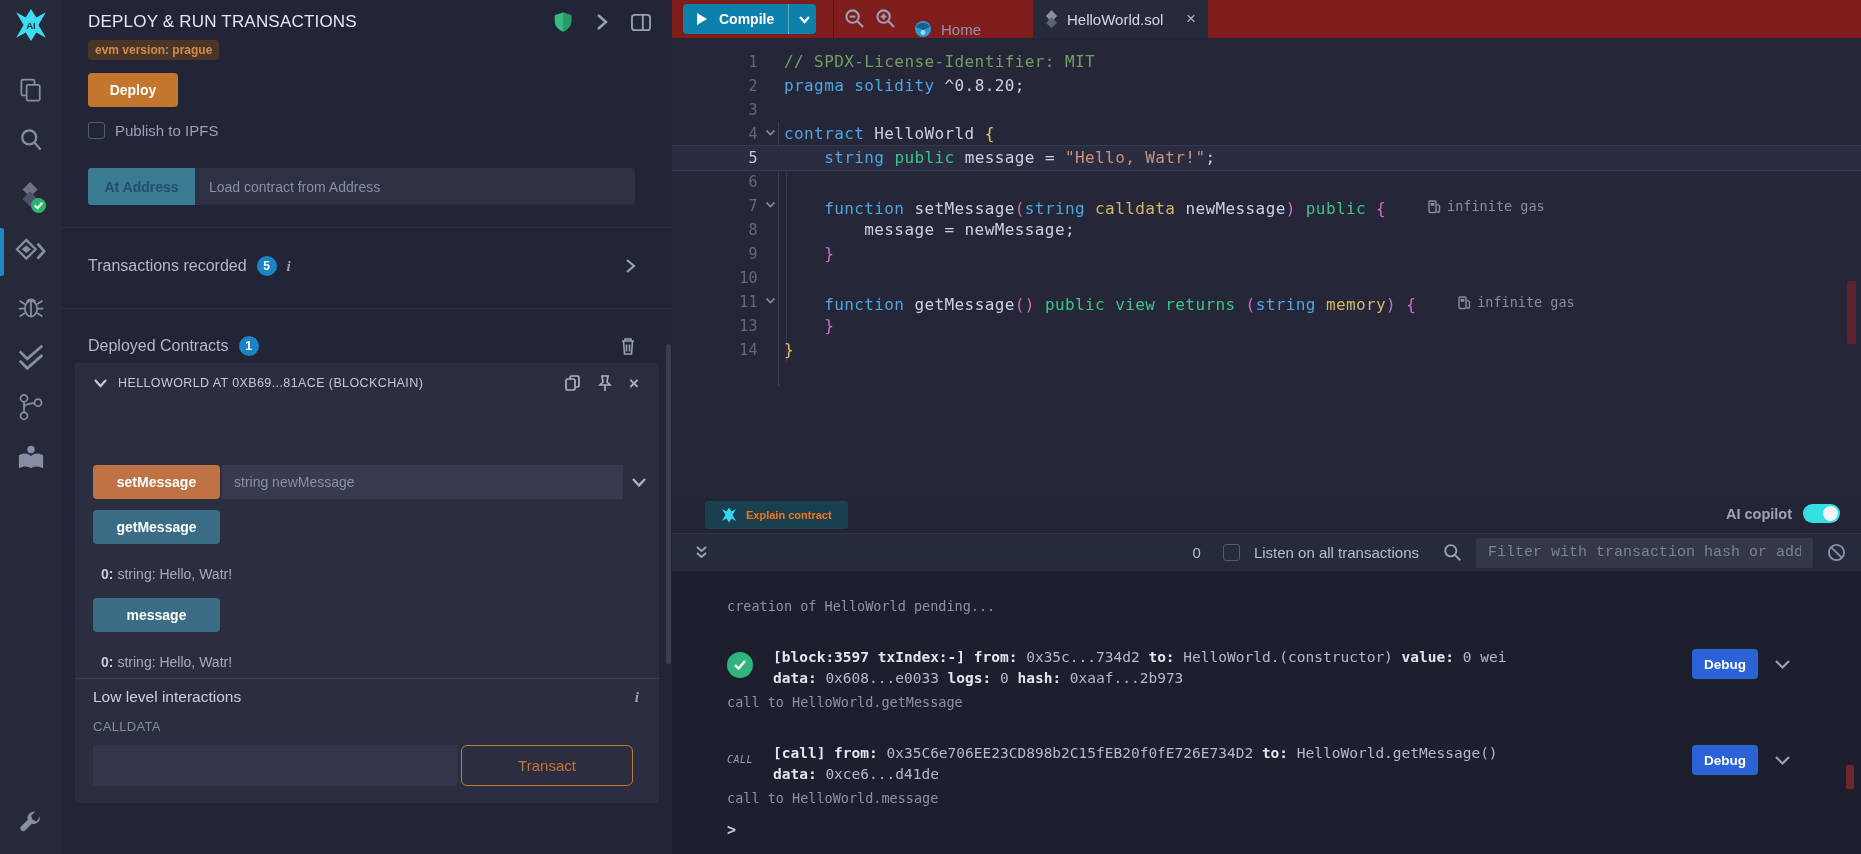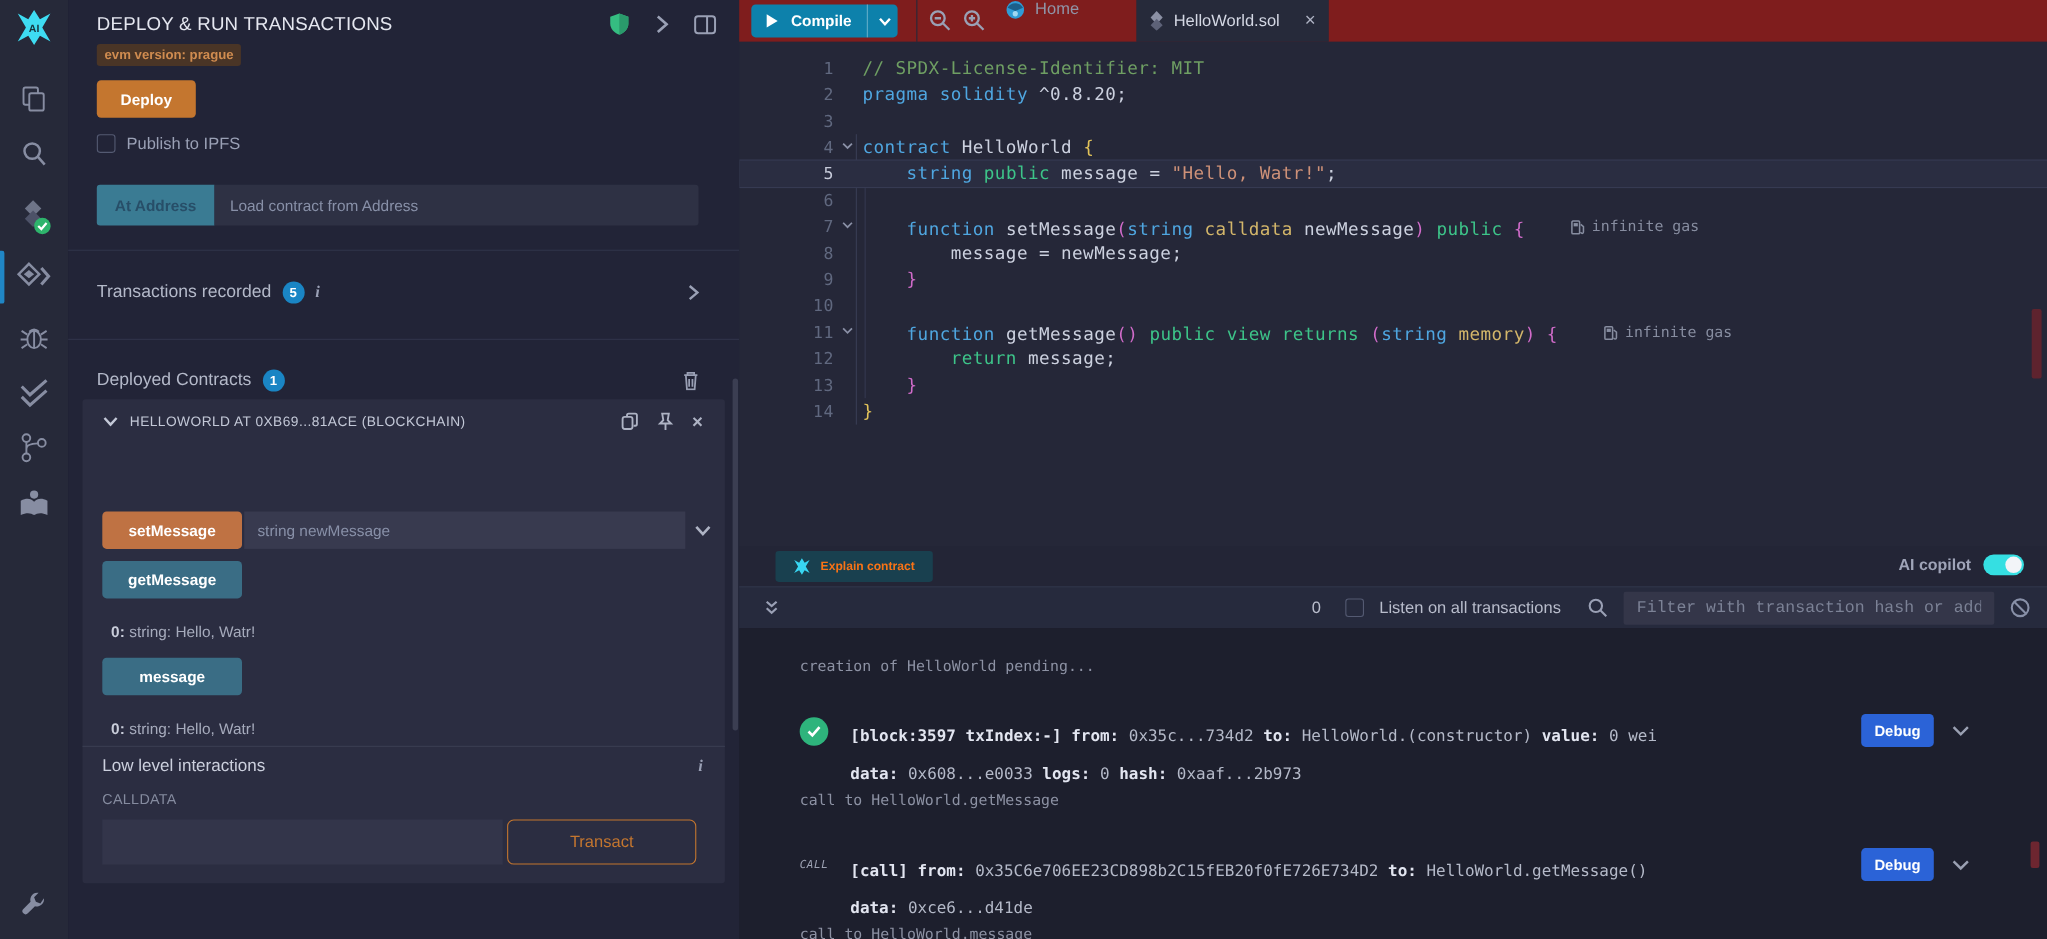--- a/index.html
+++ b/index.html
@@ -58,21 +58,21 @@
 
   
   .main { position:absolute; left:672px; top:0; width:1189px; height:854px; background:#252738; }
   .tabbar { position:absolute; left:0; top:0; width:100%; height:38px; background:#7f1d1d; }
   .compile-btn { position:absolute; left:11px; top:4px; height:30px; width:133px; background:#0d81ab; border:none; border-radius:4px; display:flex; align-items:center; cursor:pointer; }
   .play-tri { width:0; height:0; border-left:10px solid #fff; border-top:6px solid transparent; border-bottom:6px solid transparent; margin-left:14px; }
   .compile-label { color:#fff; font-weight:bold; font-size:14px; margin-left:12px; }
   .compile-sep { width:1px; height:30px; background:rgba(255,255,255,.35); margin-left:14px; }
   .tab-vdiv { position:absolute; top:0; width:1px; height:38px; background:#262939; }
   .zoom-ic { position:absolute; top:8px; cursor:pointer; }
-  .home-tab { position:absolute; left:232px; top:0; height:38px; display:flex; align-items:flex-start; gap:9px; padding:0 10px; cursor:pointer; }
+  .home-tab { position:absolute; left:232px; top:0; height:38px; display:flex; align-items:flex-end; gap:9px; padding:0 10px; cursor:pointer; }
   .home-tab span { color:#9095a8; font-size:15px; }
   .file-tab { position:absolute; left:361px; top:0; width:175px; height:38px; background:#262a3a; display:flex; align-items:center; gap:9px; padding:0 12px; cursor:pointer; }
   .file-tab span.fname { color:#d4d8e4; font-size:15px; }
   .tab-close { color:#aeb3c4; font-size:17px; margin-left:auto; cursor:pointer; }
 
   .editor { position:absolute; left:0; top:38px; width:100%; height:459px; background:#252738; overflow:hidden; }
   .cl { position:relative; height:24px; line-height:24px; white-space:pre; font-family:"DejaVu Sans Mono", monospace; font-size:16px; letter-spacing:.4px; }
   .cl .ln { position:absolute; left:0; width:86px; text-align:right; color:#60687f; font-size:15px; }
   .cl .fold { position:absolute; left:88px; width:20px; text-align:center; }
   .cl .ct { position:absolute; left:112px; color:#ccd1df; }
@@ -99,21 +99,21 @@
   .term-bar .spacer { flex:1; }
   .term-count { color:#b9bdcc; font-size:15px; margin-right:8px; }
   .listen-label { color:#b9bdcc; font-size:15px; margin-right:10px; }
   .filter-input { width:337px; height:30px; background:#343649; border:none; outline:none; border-radius:2px; color:#c8ccda; font-size:15px; padding:0 12px;font-family:Liberation Mono, monospace; }
   .filter-input::placeholder { color:#7c8296; }
   .terminal { position:absolute; left:0; top:571px; width:100%; height:283px; background:#1d1f2d; font-family:"DejaVu Sans Mono", monospace; overflow:hidden; padding-top:26px; }
   .t-muted { color:#8d92a4; font-size:13.5px; margin-left:55px; line-height:18px; }
   .t-entry { display:flex; align-items:flex-start; margin:32px 70px 4px 55px; }
   .t-icon-col { width:46px; padding-top:5px; }
   .t-lines { flex:1; }
-  .t-line { color:#b4b9c8; font-size:14.5px; line-height:21px; white-space:pre-wrap;margin-top:13px; }
+  .t-line { color:#b4b9c8; font-size:14.5px; line-height:21px; white-space:pre-wrap; }
   .t-line b { color:#e2e5f0; }
   .t-right { display:flex; align-items:center; gap:16px; padding-top:2px; }
   .debug-btn { width:66px; height:30px; background:#2b63d7; color:#fff; border:none; border-radius:4px; font-weight:bold; font-size:13.5px; font-family:"Liberation Sans", sans-serif; cursor:pointer; }
   .call-tag { color:#9ca1b2; font-size:10px; font-style:italic; letter-spacing:.5px; }
   .check-circle { width:26px; height:26px; border-radius:50%; background:#2eb47c; display:flex; align-items:center; justify-content:center; }
   .t-prompt { color:#c3c8d6; font-size:15px; font-weight:bold; margin:14px 0 0 55px; }
   .term-sb { position:absolute; right:7px; top:194px; width:8px; height:24px; background:#6d2630; border-radius:2px; }
 
   svg.sic { display:block; }
 </style>
@@ -392,21 +392,20 @@
           <div class="cl"><span class="ln">8</span><span class="fold"></span><span class="ct"><span>        message = newMessage;</span></span></div>
           <div class="cl"><span class="ln">9</span><span class="fold"></span><span class="ct"><span>    </span><span class="tok-mag">}</span></span></div>
           <div class="cl"><span class="ln">10</span><span class="fold"></span><span class="ct"></span></div>
           <div class="cl"><span class="ln">11</span><span class="fold"><svg width="13" height="13" viewBox="0 0 13 13">
                 <polyline points="2.5,4.5 6.5,8.5 10.5,4.5" fill="none" stroke="#8a90a6" stroke-width="1.6"></polyline>
               </svg></span><span class="ct"><span>    </span><span class="tok-kw">function</span><span> getMessage</span><span class="tok-mag">()</span><span> </span><span class="tok-grn">public view returns</span><span> </span><span class="tok-mag">(</span><span class="tok-kw">string</span><span> </span><span class="tok-khk">memory</span><span class="tok-mag">)</span><span> </span><span class="tok-mag">{</span><span class="gas"><svg width="13" height="15" viewBox="0 0 13 15" fill="none" stroke="#878da0" stroke-width="1.4">
                   <rect x="1" y="2" width="7" height="11.5" rx="1"></rect>
                   <rect x="2.6" y="3.8" width="3.8" height="3" fill="#878da0" stroke="none"></rect>
                   <path d="M9 5 l2.5 2 v5 a1.2 1.2 0 0 1 -2.4 0"></path>
                 </svg><span>infinite gas</span></span></span></div>
-          <div class="cl"><span class="ln">12</span><span class="fold"></span><span class="ct"><span>        </span><span class="tok-grn">return</span><span> message;</span></span></div>
           <div class="cl"><span class="ln">13</span><span class="fold"></span><span class="ct"><span>    </span><span class="tok-mag">}</span></span></div>
           <div class="cl"><span class="ln">14</span><span class="fold"></span><span class="ct"><span class="tok-yel">}</span></span></div>
         </div>
       <div class="ed-sb"></div>
     </div>
 
     <div class="explain-bar">
       <button class="explain-btn">
         <svg class="sic" width="16" height="16" viewBox="0 0 32 32">
             <path d="M16 1 L21 9 L30 4 L23 16 L30 28 L21 23 L16 31 L11 23 L2 28 L9 16 L2 4 L11 9 Z" fill="#38d6f2"></path>

